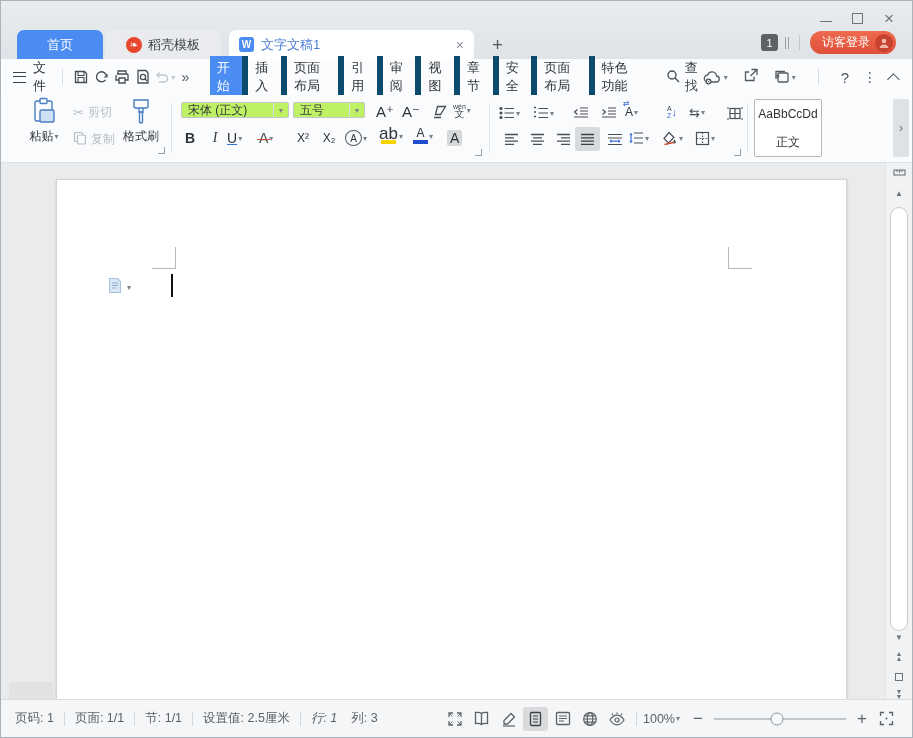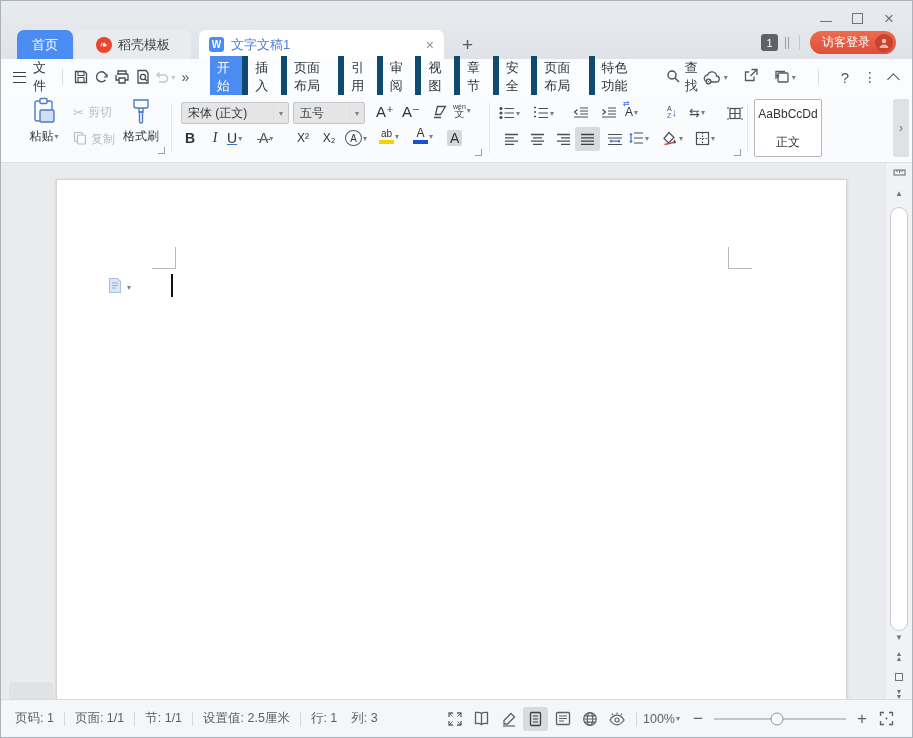--- a/index.html
+++ b/index.html
@@ -11,21 +11,21 @@
 
   
   .titlebar{position:absolute;top:0;left:0;right:0;height:58px;background:linear-gradient(#e9ecef,#dfe3e7);}
   .winctl{position:absolute;top:10px;right:16px;display:flex;gap:18px;align-items:center;color:#6f747a;}
   .wc{width:14px;height:14px;display:flex;align-items:center;justify-content:center;cursor:default;}
   .wc-min{border-bottom:1.5px solid #6f747a;height:8px;width:12px;}
   .wc-max{width:11px;height:11px;border:1.5px solid #6f747a;}
   .wc-close{font-size:17px;line-height:11px;}
   .tabbar{position:absolute;left:16px;bottom:0;display:flex;align-items:flex-end;}
   .ttab{height:29px;display:flex;align-items:center;justify-content:center;font-size:13px;border-radius:7px 7px 0 0;}
-  .ttab.home{width:56px;background:#4a8cf2;color:#fff;}
+  .ttab.home{width:86px;background:#4a8cf2;color:#fff;}
   .ttab.docer{width:116px;background:#e9ebee;color:#3c4046;gap:6px;margin-left:2px;}
   .ttab.doc{width:245px;background:#fff;color:#4d7fd6;justify-content:flex-start;padding:0 10px;gap:7px;margin-left:8px;}
   .flame{width:16px;height:16px;border-radius:50%;background:#e8472f;color:#fff;font-size:10px;display:flex;align-items:center;justify-content:center;}
   .wicon{width:15px;height:15px;border-radius:3px;background:#4a8cf2;color:#fff;font-size:10px;font-weight:bold;display:flex;align-items:center;justify-content:center;}
   .tclose{margin-left:auto;color:#8b9097;font-size:14px;}
   .newtab{font-size:19px;color:#55595e;margin-left:18px;padding-bottom:3px;}
   .tright{position:absolute;right:16px;bottom:5px;display:flex;align-items:center;gap:7px;}
   .badge{width:17px;height:17px;background:#5e6267;border-radius:3px;color:#fff;font-size:11px;display:flex;align-items:center;justify-content:center;}
   .grip{display:flex;gap:2px;}
   .grip i{display:block;width:1px;height:12px;background:#9ba0a6;}
@@ -52,21 +52,21 @@
   .qmark{font-size:15px;color:#55595e;}
   .vdots{font-size:14px;letter-spacing:0;}
   .chev-up{width:9px;height:9px;border-left:1.5px solid #55595e;border-top:1.5px solid #55595e;transform:rotate(45deg) translateY(3px);}
 
   
   .ribbon{position:absolute;top:94px;left:0;right:0;height:68px;background:#fafbfc;border-bottom:1px solid #dfe2e5;font-size:12px;}
   .gdiv{position:absolute;top:8px;width:1px;height:50px;background:#e3e6e9;}
   .launcher{position:absolute;width:7px;height:7px;border-right:1px solid #9aa0a6;border-bottom:1px solid #9aa0a6;}
   .lbl{font-size:12px;color:#33373c;}
   .dis{color:#b9bdc2;}
-  .selbox{position:absolute;height:22px;background:#e5e5e5;border:1px solid #c3c7cb;border-radius:2px;display:flex;align-items:center;font-size:12px;}
+  .selbox{position:absolute;height:16px;background:#bef264;border:1px solid #c3c7cb;border-radius:2px;display:flex;align-items:center;font-size:12px;}
   .selbox .tx{flex:1;padding:0 6px;white-space:nowrap;overflow:hidden;}
   .selbox .cb{width:15px;height:100%;display:flex;align-items:center;justify-content:center;border-left:1px solid #dcdfe2;color:#7c8187;font-size:8px;}
   .fbtn{position:absolute;height:22px;display:flex;align-items:center;justify-content:center;border-radius:3px;color:#2f3338;}
   .glyph{font-size:14px;}
   .u-und{text-decoration:underline;text-decoration-color:#3b6fd4;}
   .strikeA{position:relative;color:#4a4f55;}
   .strikeA::after{content:"";position:absolute;left:-2px;right:-2px;top:55%;border-top:1.5px solid #cf4631;}
   .supsub{font-size:12px;}
   .circleA{width:17px;height:16px;border:1px solid #565b61;border-radius:50%;font-size:10px;display:flex;align-items:center;justify-content:center;}
   .bar-ic{display:flex;flex-direction:column;align-items:center;line-height:11px;}
@@ -322,21 +322,21 @@
         <span class="car">▾</span>
     </span>
     <span class="fbtn supsub" style="left:290px;top:32px;width:24px;">X²</span>
     <span class="fbtn supsub" style="left:316px;top:32px;width:24px;">X₂</span>
     <span class="fbtn" style="left:344px;top:32px;">
       <span class="circleA">A</span>
         <span class="car">▾</span>
     </span>
     <span class="fbtn" style="left:378px;top:30px;">
       <span class="bar-ic">
-          <span style="font-size:10px;">ab</span>
+          <span style="font-size:17px;">ab</span>
           <span class="b" style="background:#f5d400;"></span>
         </span>
       <span class="car">▾</span>
     </span>
     <span class="fbtn" style="left:412px;top:30px;">
       <span class="bar-ic">
           <span style="font-size:12px;">A</span>
           <span class="b" style="background:#1f4ecf;"></span>
         </span>
       <span class="car">▾</span>
@@ -500,21 +500,21 @@
 
   <div class="statusbar">
     <span class="sseg">页码: 1</span>
     <span class="sdiv"></span>
     <span class="sseg">页面: 1/1</span>
     <span class="sdiv"></span>
     <span class="sseg">节: 1/1</span>
     <span class="sdiv"></span>
     <span class="sseg">设置值: 2.5厘米</span>
     <span class="sdiv"></span>
-    <span class="sseg" style="padding-right:4px;">行: 1</span>
+    <span class="sseg" style="padding-right:4px;font-style:italic;">行: 1</span>
     <span class="sseg">列: 3</span>
 
     <span style="margin-left:auto;"></span>
     <span class="sic">
       <svg width="16" height="16" viewBox="0 0 16 16" fill="none" stroke="#5d6166" stroke-width="1.3">
           <path d="M6 2H2v4M10 2h4v4M14 10v4h-4M6 14H2v-4"></path>
           <path d="M2 2l3.5 3.5M14 2l-3.5 3.5M14 14l-3.5-3.5M2 14l3.5-3.5" stroke-width="1"></path>
         </svg>
     </span>
     <span class="sic">

